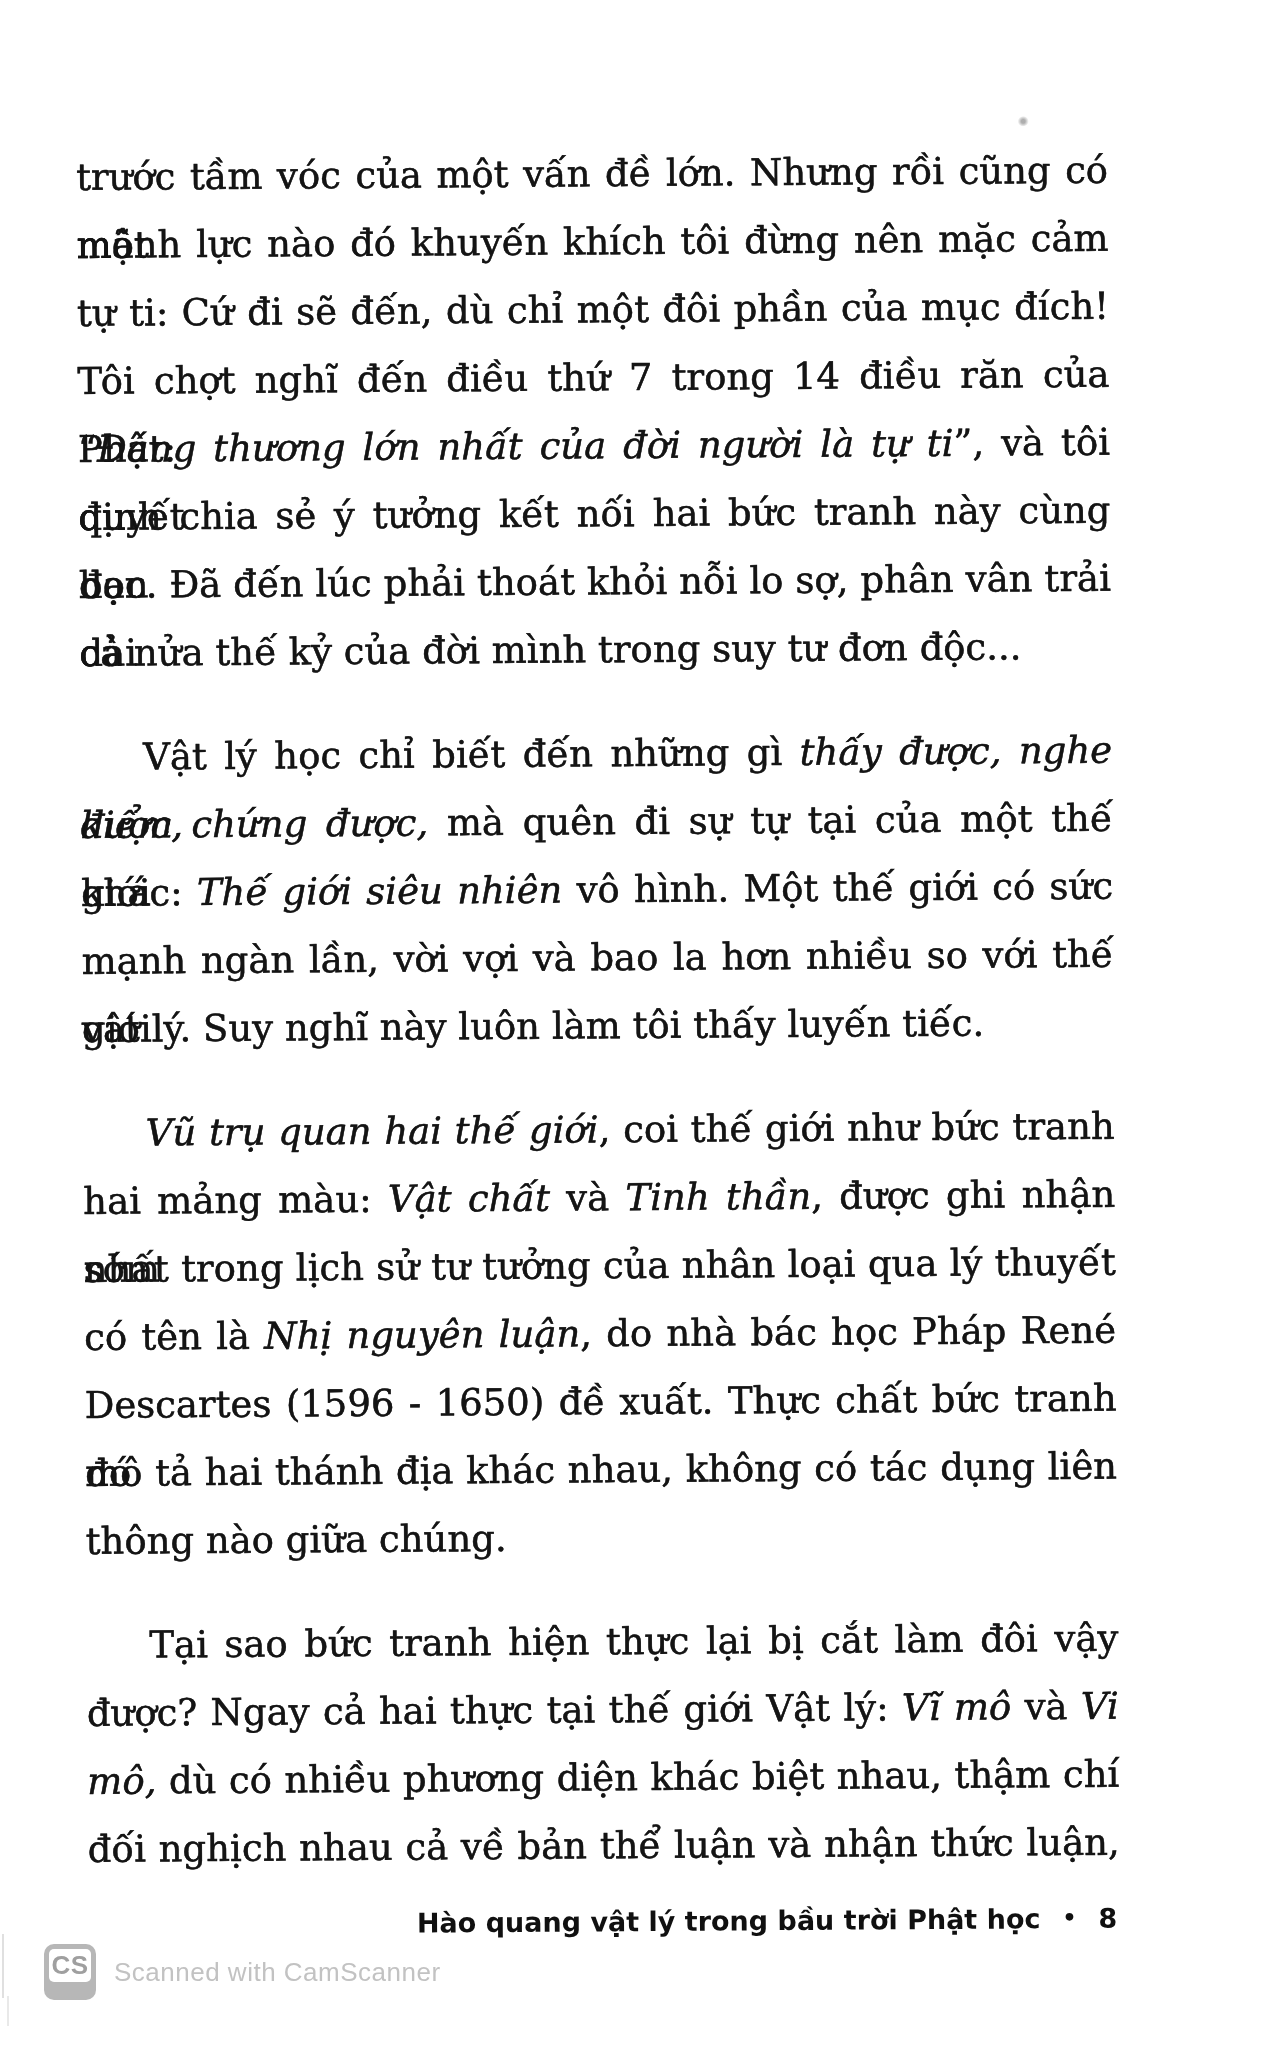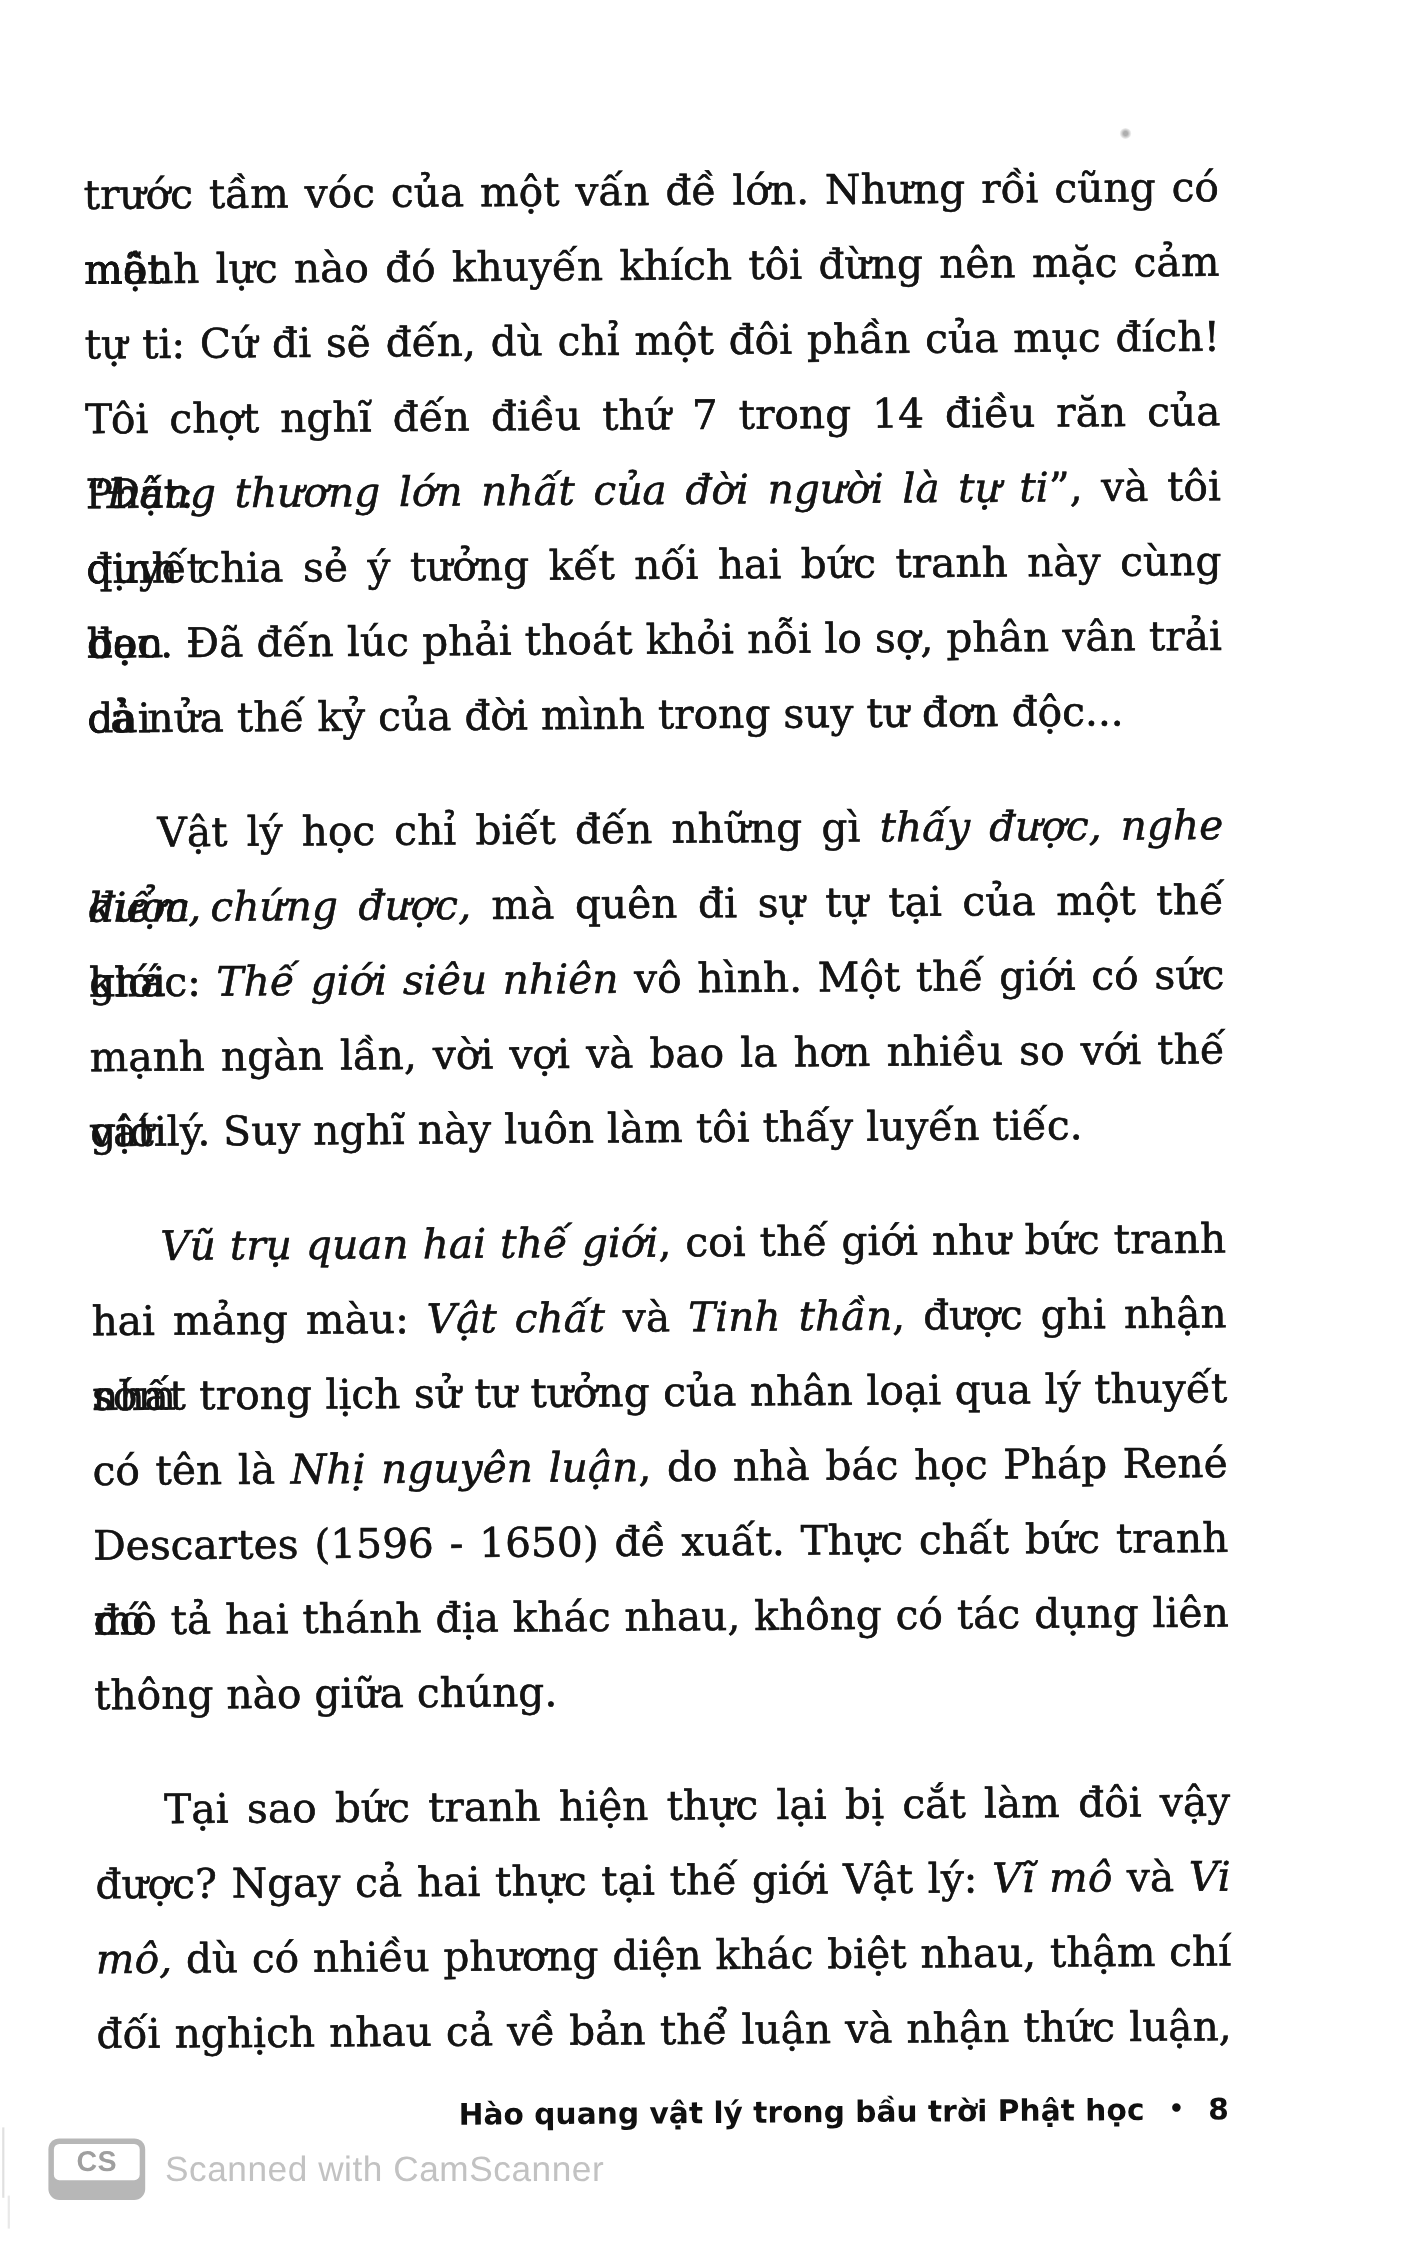--- a/index.html
+++ b/index.html
@@ -51,33 +51,32 @@
     position:absolute;
     left:44px;top:1944px;
     display:flex;align-items:center;gap:18px;
   }
   .cs-logo{
     width:52px;height:56px;
     background:#b7b7b7;
     border-radius:10px;
     position:relative;
     flex:0 0 auto;
-    padding-left:36px;
   }
   .cs-inner{
     position:absolute;left:5px;top:5px;right:5px;height:33px;
     background:#ffffff;border-radius:5px;
     display:flex;align-items:center;justify-content:center;
     font-family:"Liberation Sans",sans-serif;
     font-weight:700;font-size:26px;color:#9f9f9f;
     letter-spacing:0.5px;
   }
   .wm-text{
     font-family:"Liberation Sans",sans-serif;
-    font-size:32px;font-weight:400;
+    font-size:26px;font-weight:400;
     color:#c2c2c2;
     letter-spacing:0.5px;
     white-space:nowrap;
     text-align:right;
   }
   .speck{
     position:absolute;left:1024px;top:119px;
     width:11px;height:10px;border-radius:50%;
     background:radial-gradient(circle,#9a9a9a 0 25%,rgba(170,170,170,.45) 55%,rgba(255,255,255,0) 75%);
     opacity:.8;

